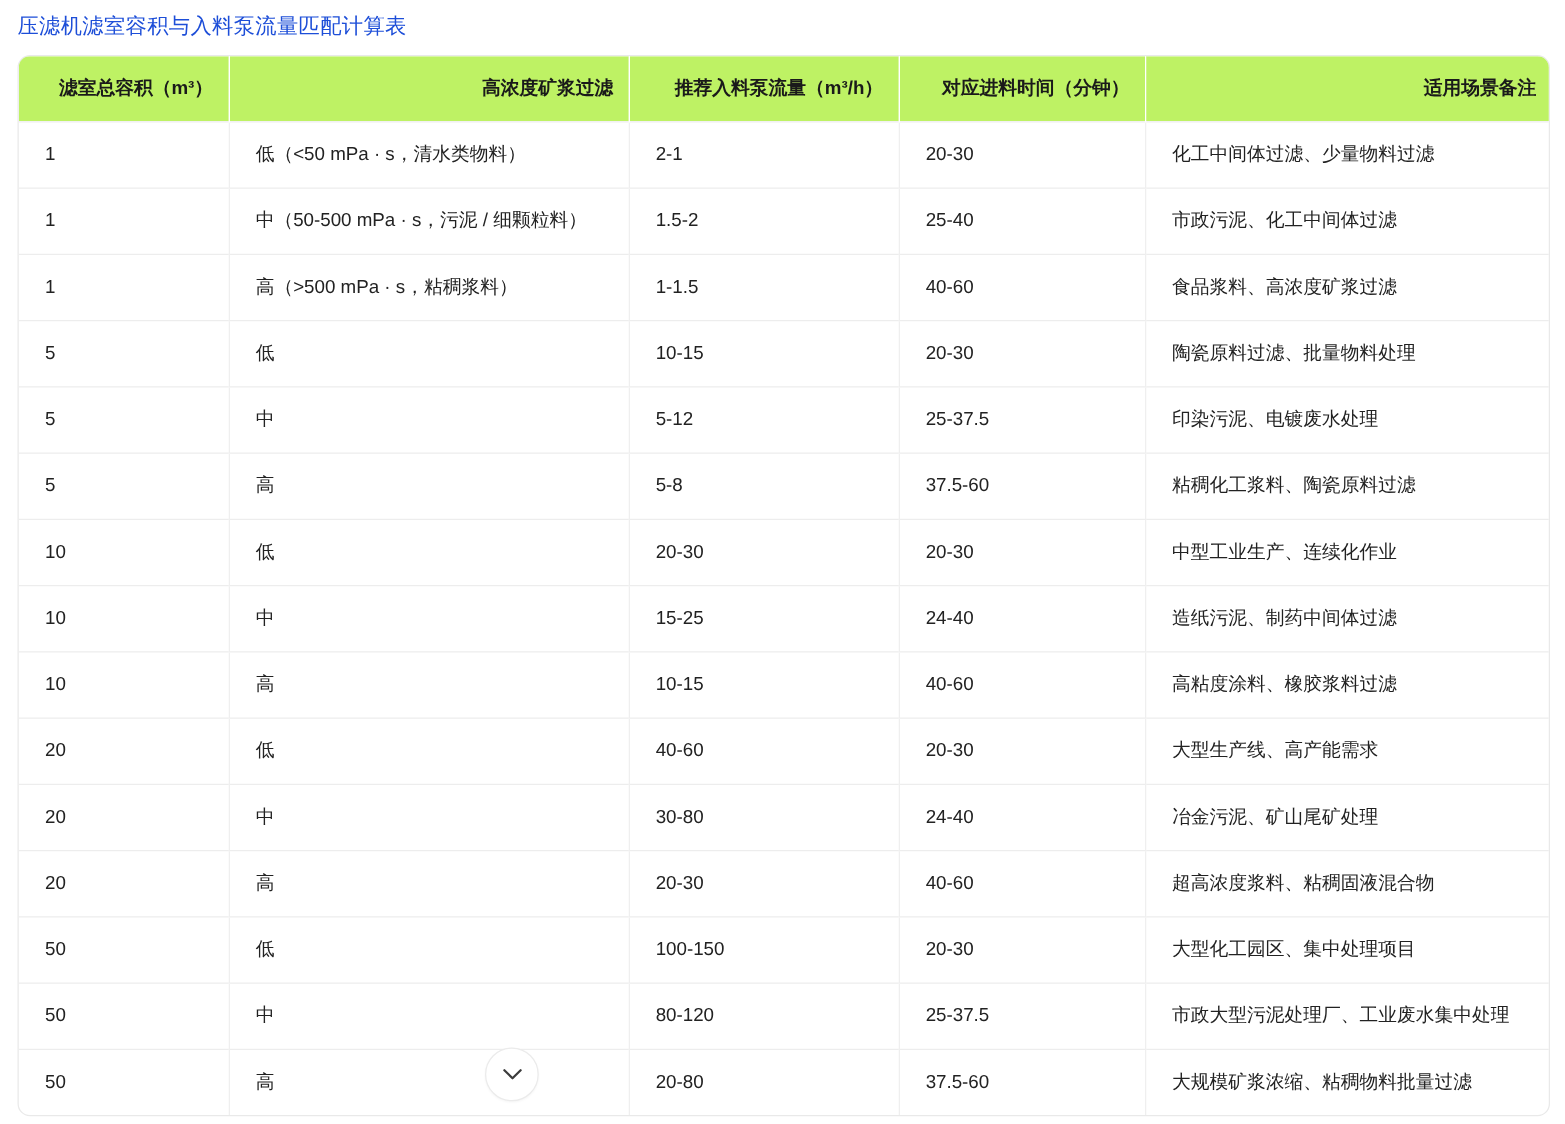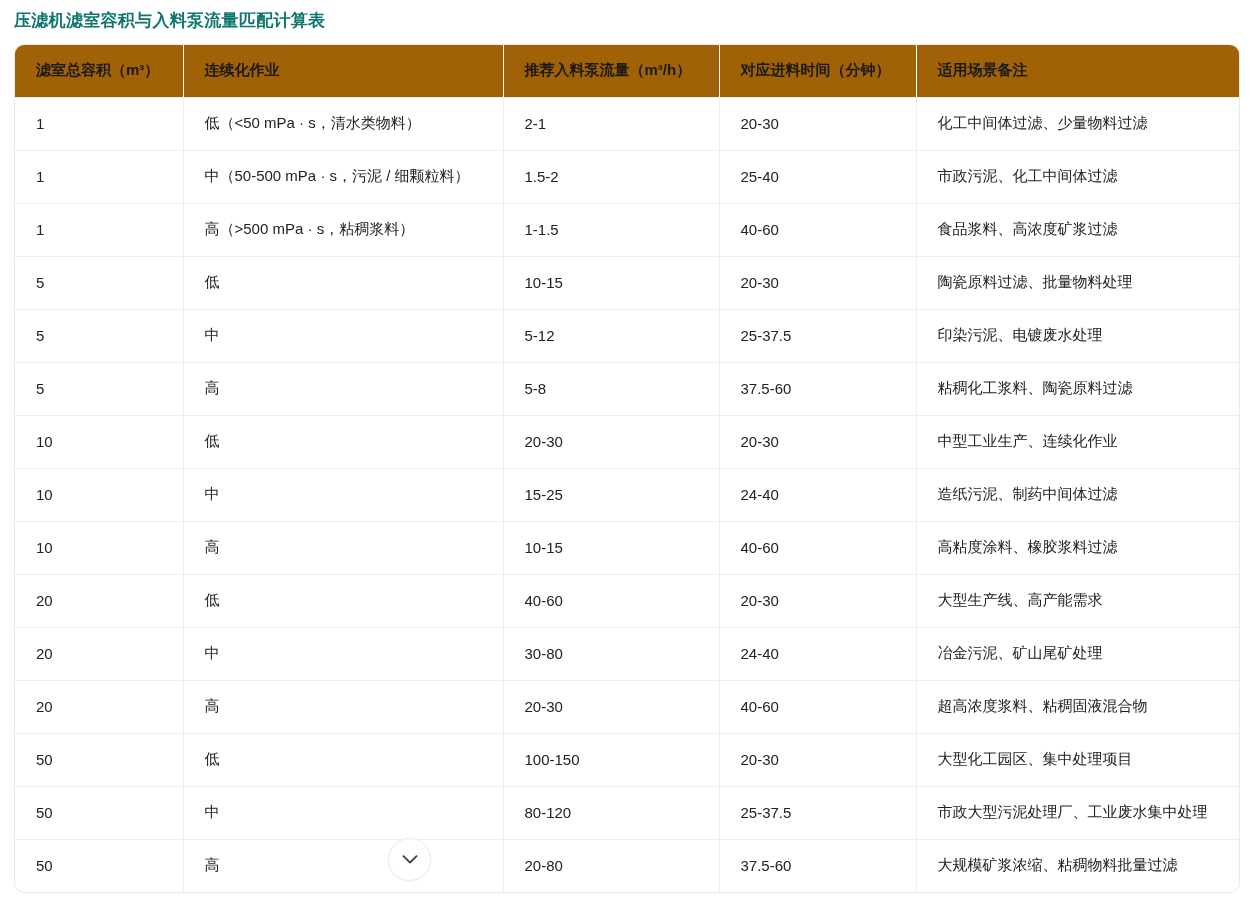--- a/index.html
+++ b/index.html
@@ -8,22 +8,22 @@
     width: 1252px;
     height: 899px;
     background: #ffffff;
     font-family: "Liberation Sans", "DejaVu Sans", sans-serif;
     position: relative;
     overflow: hidden;
   }
   .page-title {
     margin: 9px 0 12px 14px;
     font-size: 17px;
-    font-weight: 700;
-    color: #0f766e;
+    font-weight: 400;
+    color: #1d4ed8;
     letter-spacing: 0.3px;
   }
   .table-wrap {
     margin-left: 14px;
     width: 1226px;
     border: 1px solid #e9e9e9;
     border-radius: 10px;
     overflow: hidden;
     background: #ffffff;
   }
@@ -31,23 +31,23 @@
     width: 100%;
     border-collapse: collapse;
     table-layout: fixed;
   }
   col.c1 { width: 168px; }
   col.c2 { width: 320px; }
   col.c3 { width: 216px; }
   col.c4 { width: 197px; }
   col.c5 { width: 325px; }
   th {
-    background: #a16207;
+    background: #bef264;
     height: 52px;
-    text-align: left;
+    text-align: right;
     vertical-align: middle;
     padding: 0 12px 0 21px;
     font-size: 15px;
     font-weight: 700;
     color: #1a1a1a;
     border-right: 1px solid #ffffff;
     white-space: nowrap;
     overflow: hidden;
   }
   th:last-child { border-right: none; }
@@ -93,21 +93,21 @@
     <colgroup>
       <col class="c1">
         <col class="c2">
         <col class="c3">
         <col class="c4">
         <col class="c5">
     </colgroup>
     <thead>
       <tr>
         <th>滤室总容积（m³）</th>
-        <th>连续化作业</th>
+        <th>高浓度矿浆过滤</th>
         <th>推荐入料泵流量（m³/h）</th>
         <th>对应进料时间（分钟）</th>
         <th>适用场景备注</th>
       </tr>
     </thead>
     <tbody>
       <tr>
         <td>1</td>
         <td>低（&lt;50 mPa · s，清水类物料）</td>
         <td>2-1</td>

